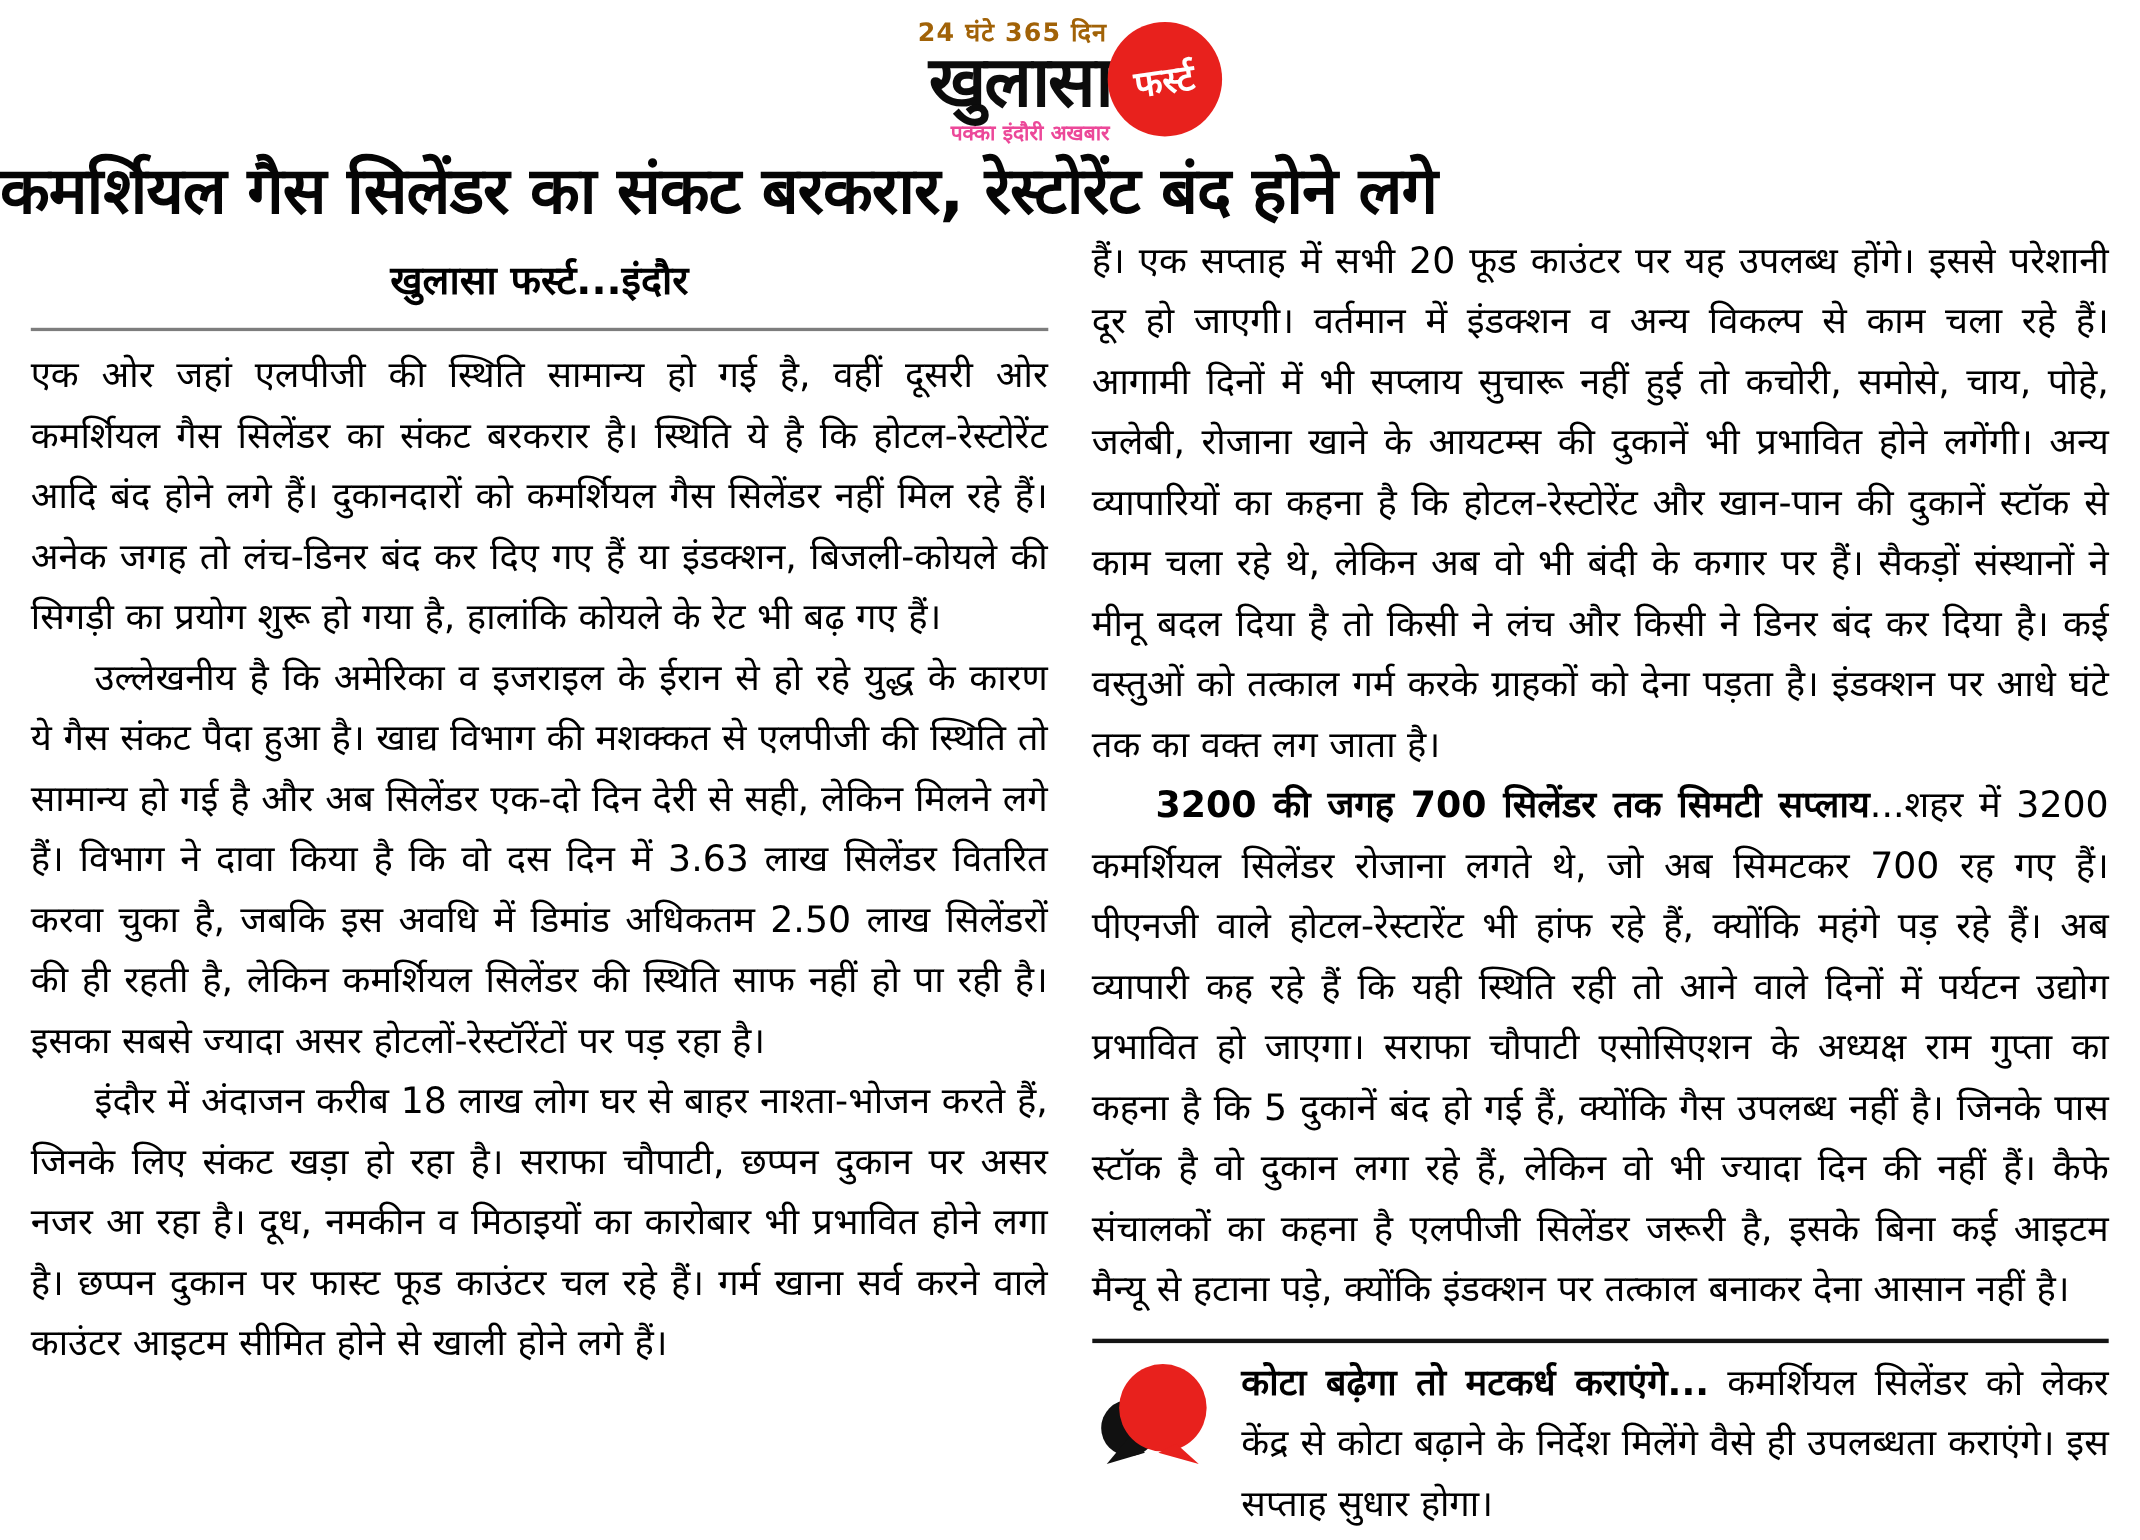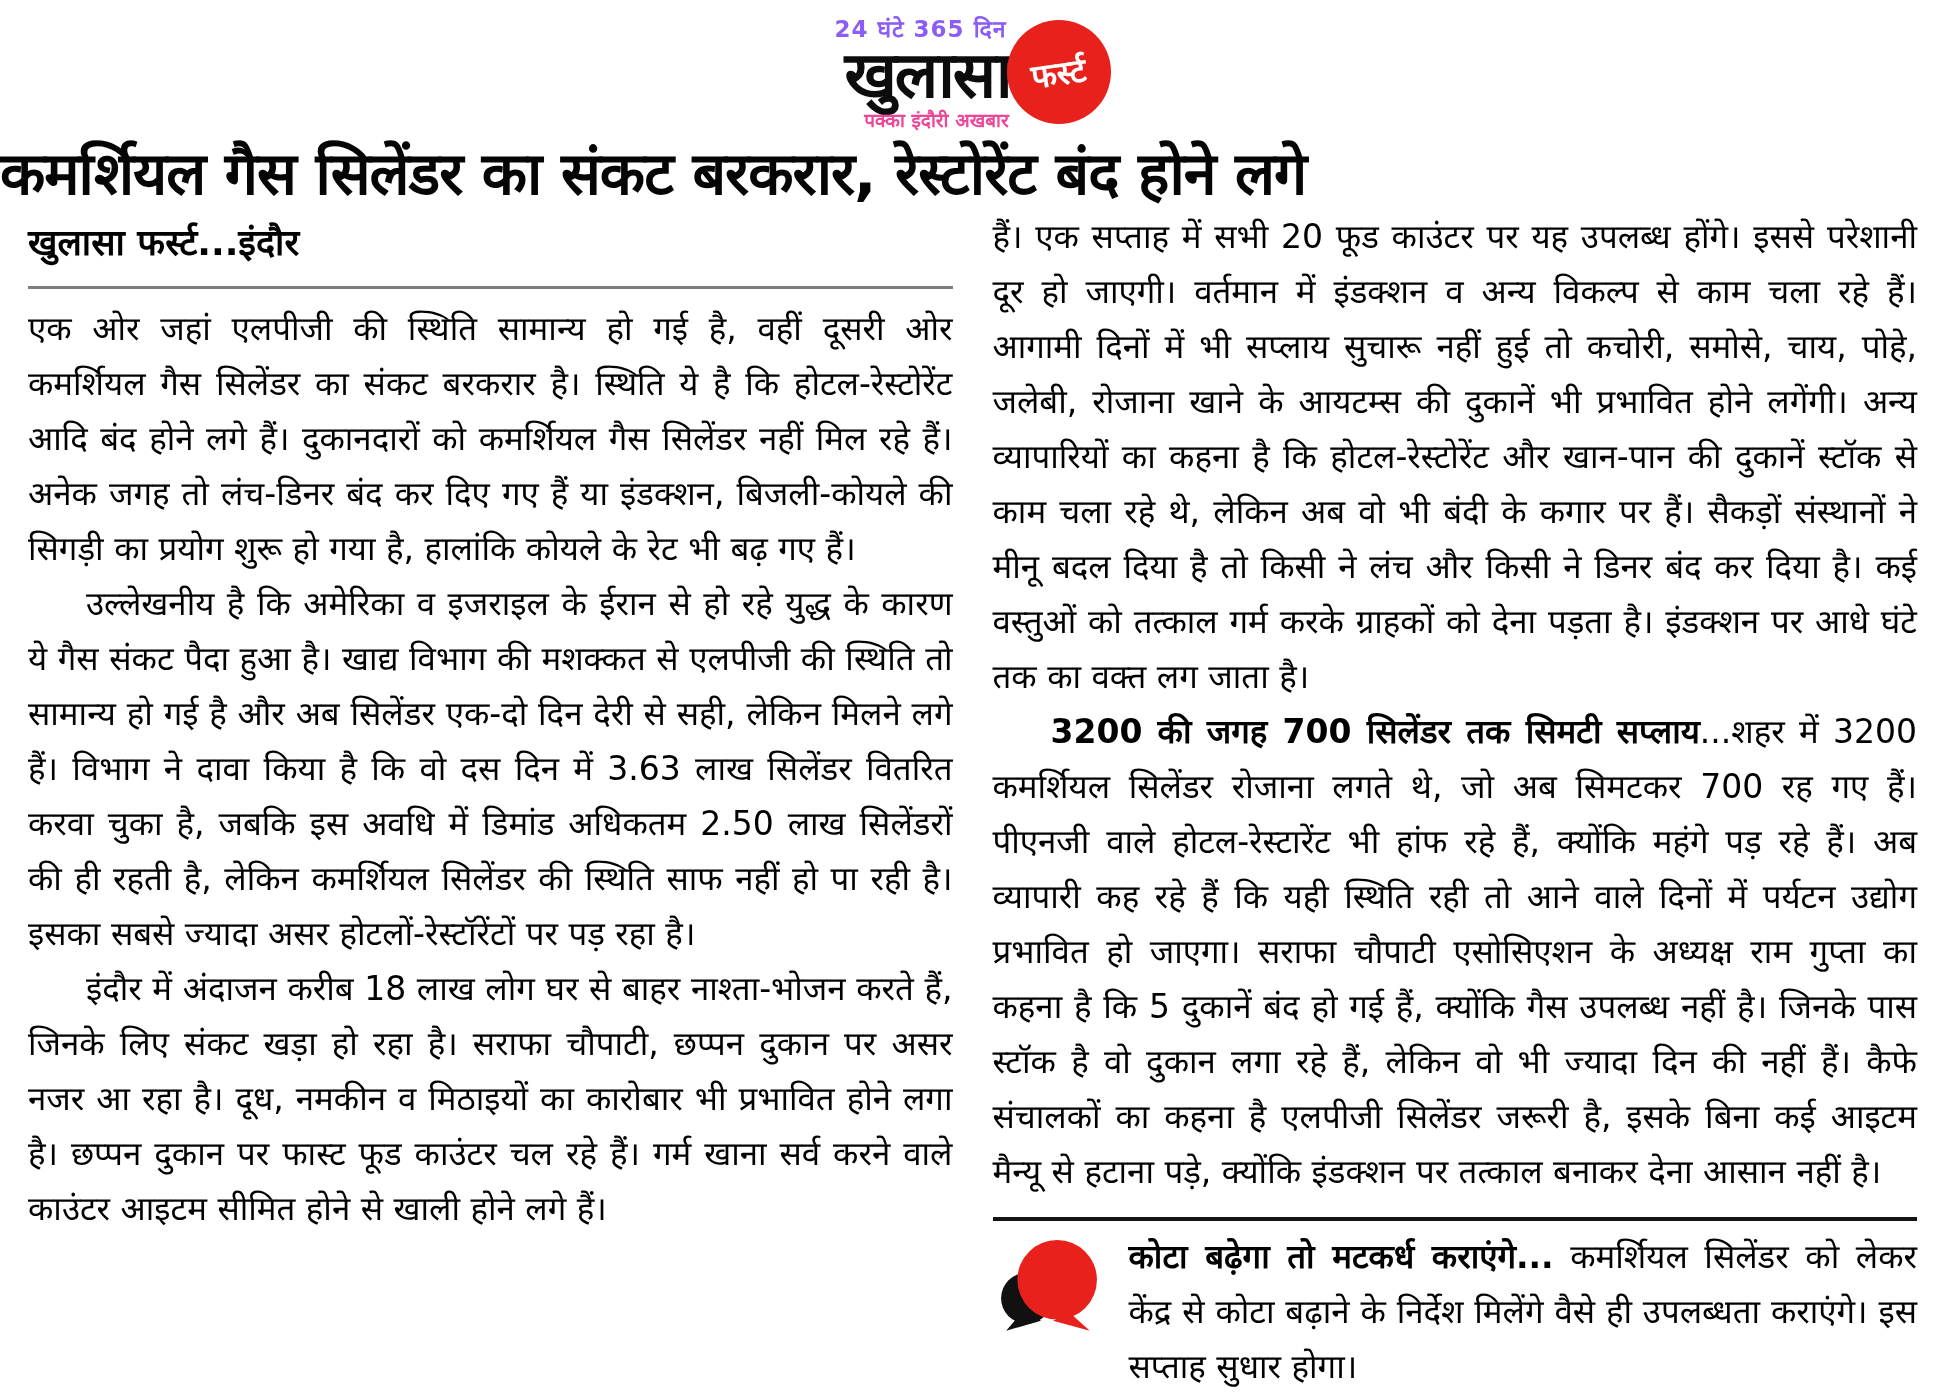--- a/index.html
+++ b/index.html
@@ -7,38 +7,38 @@
     position:relative;
     width:1945px;height:1400px;
     background:#ffffff;
     overflow:hidden;
     font-family:"DejaVu Sans","Liberation Sans",sans-serif;
     color:#000;
   }
   
   .masthead{display:flex;justify-content:center;align-items:center;padding-top:12px;}
   .logo-main{display:flex;flex-direction:column;align-items:flex-end;}
-  .logo-top{font-weight:800;font-size:23px;letter-spacing:1px;margin-right:4px;color:#8b5cf6;}
+  .logo-top{font-weight:800;font-size:23px;letter-spacing:1px;margin-right:4px;color:#a16207;}
   .logo-title{font-size:64px;font-weight:700;line-height:0.98;letter-spacing:-2px;color:#0c0c0c;}
   .logo-bottom{font-size:19px;font-weight:700;align-self:center;transform:translateX(14px);color:#ec4899;}
   .logo-badge{width:104px;height:104px;border-radius:50%;display:flex;align-items:center;justify-content:center;margin-left:-4px;flex:0 0 auto;}
   .logo-badge span{color:#fff;font-weight:800;font-size:33px;transform:rotate(-8deg);}
   
   .kicker{
     text-align:center;font-weight:800;font-size:44px;line-height:1.15;
     margin-top:4px;white-space:nowrap;
   }
   .headline{
     text-align:left;font-weight:800;font-size:59px;line-height:1.12;
     letter-spacing:-1px;margin:8px 0 2px;white-space:nowrap;color:#050505;
   }
   
   .columns{display:flex;gap:40px;padding:0 28px;margin-top:2px;}
   .col{flex:1 1 0;min-width:0;}
-  .byline{font-size:36px;font-weight:800;margin:8px 0 0;}
+  .byline{text-align:center;font-size:36px;font-weight:800;margin:20px 0 0;}
   .byline-rule{border:0;border-top:3px solid #7d7d7d;margin:20px 0 12px;}
   .para{font-size:33px;line-height:55px;text-align:justify;margin:0;text-indent:58px;}
   .para.no-indent{text-indent:0;}
   .lead{font-weight:800;}
   
   .quote-rule{border:0;border-top:4px solid #141414;margin:18px 0 8px;}
   .quote-icon{float:left;width:112px;height:102px;margin:8px 24px 2px 0;}
   .quote-text{font-size:33px;line-height:55px;text-align:justify;margin:0;}
 </style>
 </head>

